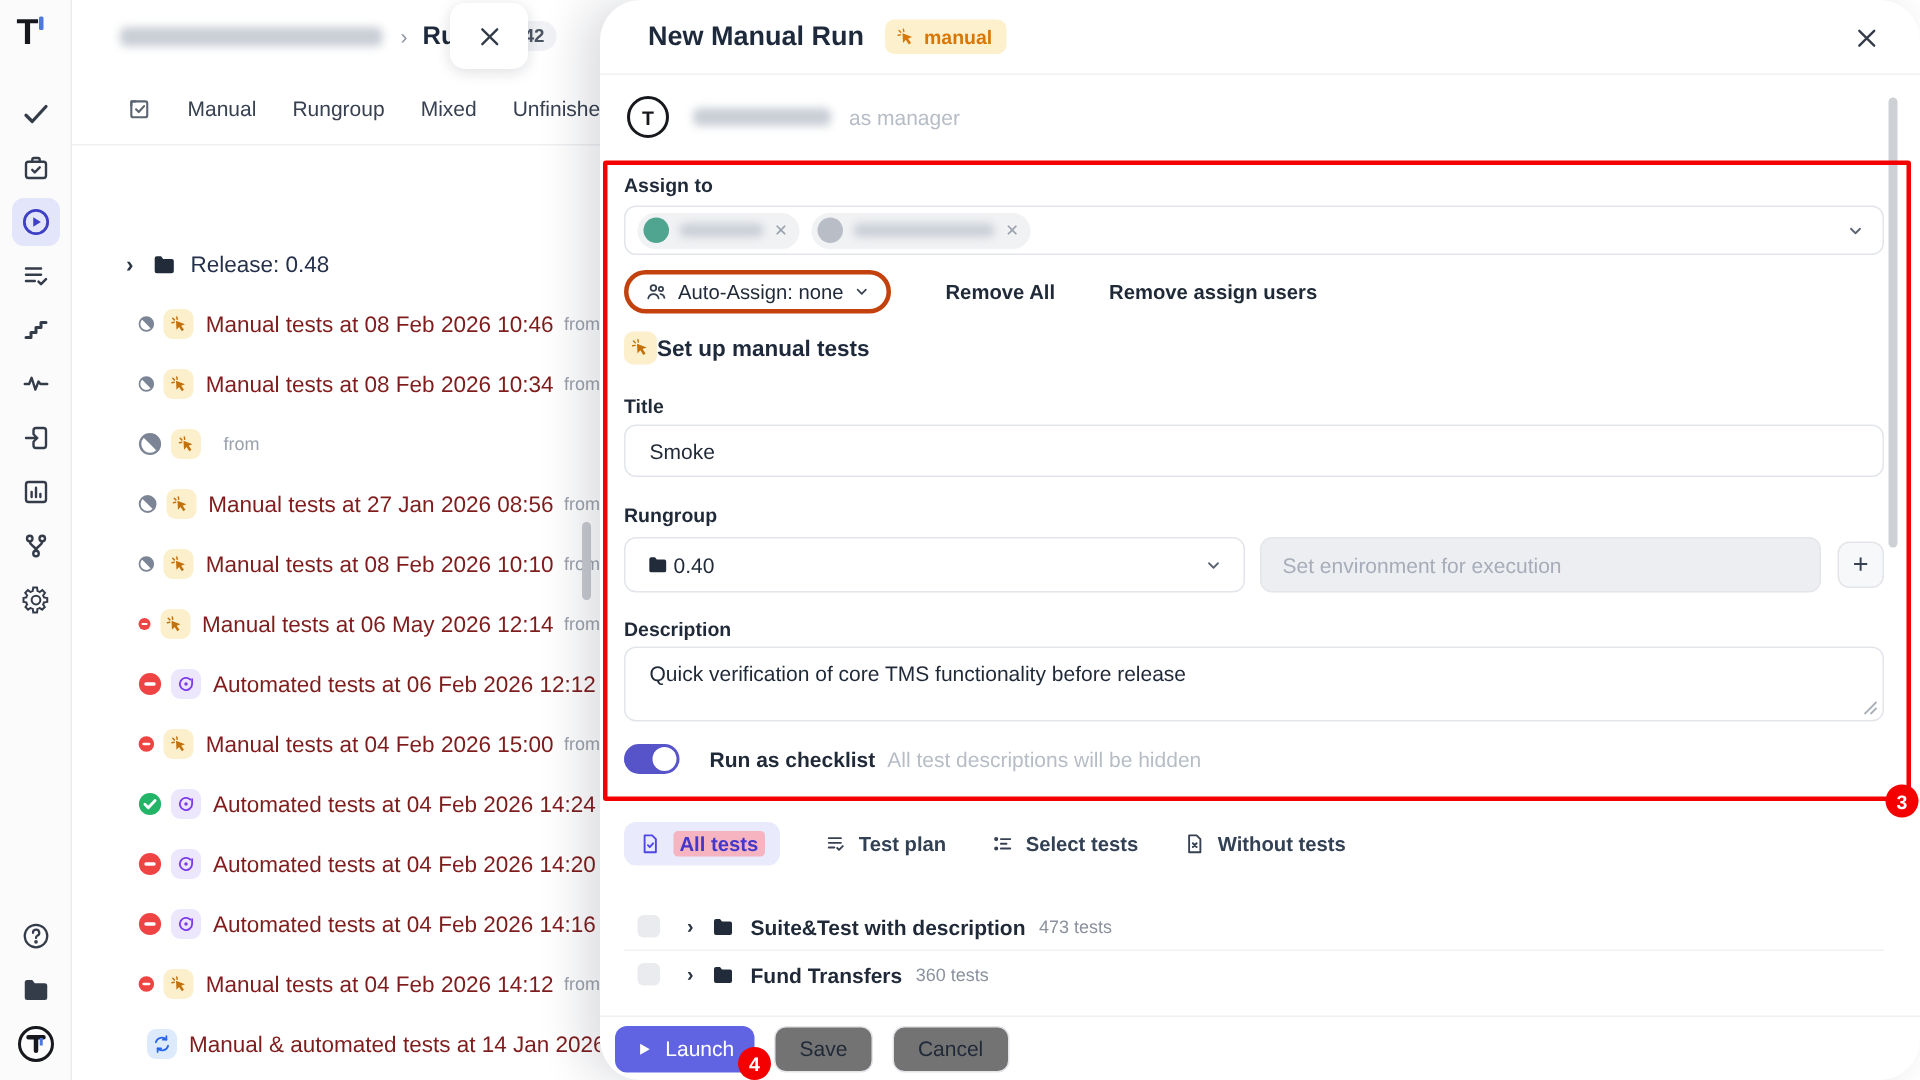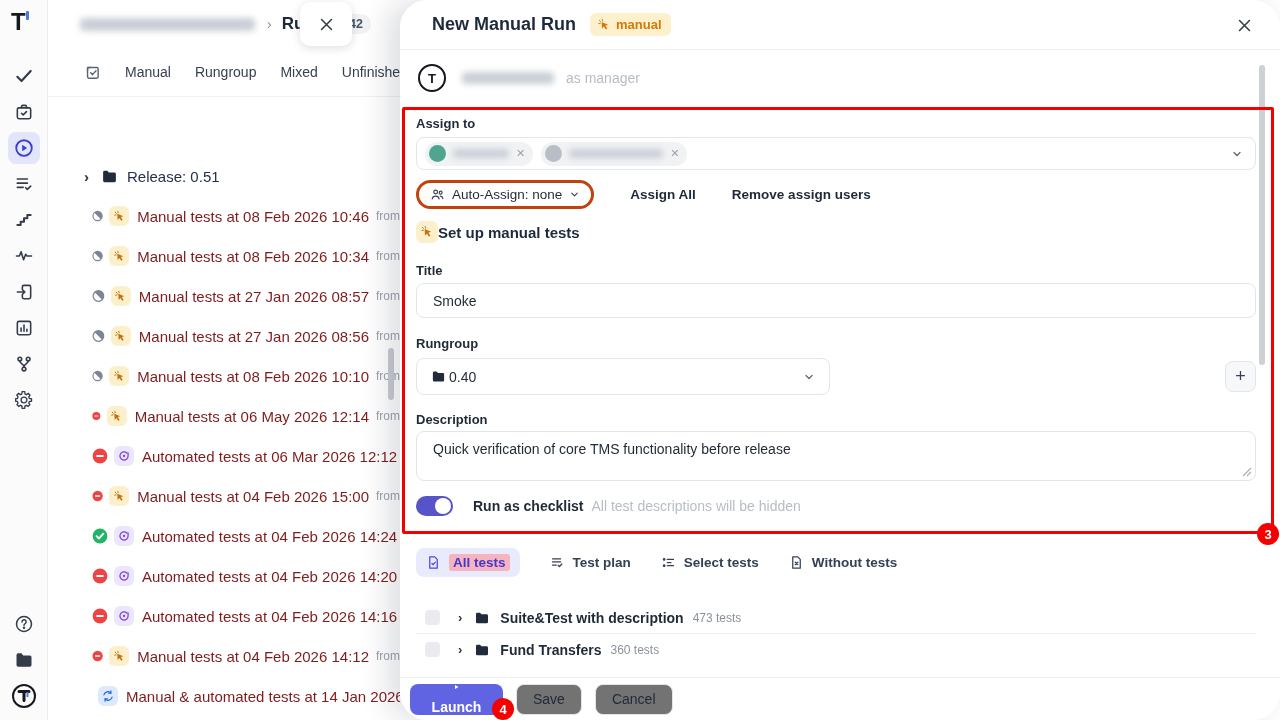--- a/index.html
+++ b/index.html
@@ -85,21 +85,21 @@
   .tree { position:absolute; left:16px; top:602px; width:840px; }
   .tree-row { height:31px; display:flex; align-items:center; }
   .tree-row .cb { width:15px; height:15px; border-radius:4px; background:#e9ebee; margin-left:9px; }
   .tree-row .tchev { font-size:13px; font-weight:700; color:#2a3342; margin-left:18px; }
   .tree-row .tlabel { font-size:14px; font-weight:700; color:#1f2937; margin-left:10px; }
   .tree-row .tcount { font-size:12px; color:#8b929d; margin-left:9px; }
   .tree-sep { height:1px; background:#f0f1f3; margin:0; }
 
   .m-footer { position:absolute; left:0; top:677px; width:880px; height:43px; border-top:1px solid #eef0f2; display:flex; align-items:center; gap:13px; padding-left:10px; }
   .btn { height:31px; border-radius:8px; display:flex; align-items:center; justify-content:center; font-size:14px; }
-  .btn-launch { width:93px; background:#6064e3; color:#fff; font-weight:700; gap:9px; position:relative;flex-direction:column; }
+  .btn-launch { width:93px; background:#6064e3; color:#fff; font-weight:400; gap:9px; position:relative; }
   .btn-grey { background:#737373; border:1px solid #e3e5e9; color:#1f2937; padding:0 16px; }
   .m-scroll { position:absolute; left:859px; top:65px; width:6px; height:300px; background:#cdd0d5; border-radius:3px; }
 
   
   .anno-rect { position:absolute; left:402px; top:107px; width:872px; height:427px; border:3px solid #f40000; border-radius:2px; z-index:40; pointer-events:none; }
   .anno-num { position:absolute; width:22px; height:22px; border-radius:50%; background:#f40000; color:#fff; font-size:13px; font-weight:800; display:flex; align-items:center; justify-content:center; z-index:41; }
   .anno-3 { left:1257px; top:523px; }
   .anno-4 { left:492px; top:698px; }
 </style>
 </head>
@@ -208,21 +208,21 @@
       <span class="tab">Rungroup</span>
       <span class="tab">Mixed</span>
       <span class="tab">Unfinished</span>
     </div>
     <div class="runlist">
       <div class="folder-row">
         <span class="chev">›</span>
         <svg width="17" height="17" viewBox="0 0 24 24" fill="#222b3a">
             <path d="M3 6a2 2 0 0 1 2-2h4l2 2.5h8a2 2 0 0 1 2 2V18a2 2 0 0 1-2 2H5a2 2 0 0 1-2-2z"></path>
           </svg>
-        <span class="flabel">Release: 0.51</span>
+        <span class="flabel">Release: 0.48</span>
       </div>
       <div id="run-rows">
           <div class="run-row">
             <svg width="16" height="16" viewBox="0 0 16 16">
               <circle cx="8" cy="8" r="6.6" fill="none" stroke="#7c8595" stroke-width="1.6"></circle>
               <path d="M8 1.4a6.6 6.6 0 0 1 0 13.2z" fill="#7c8595" transform="rotate(-45 8 8)"></path>
             </svg>
             <span class="ticon" style="background:#fcefcc">
               <svg width="13" height="13" viewBox="0 0 24 24">
                 <path d="M8 7l11 4.5-4.6 1.6 3.4 5.2-2.6 1.6-3.4-5.2-3.2 3.6z" fill="#c2710c"></path>
@@ -250,21 +250,20 @@
             <svg width="16" height="16" viewBox="0 0 16 16">
               <circle cx="8" cy="8" r="6.6" fill="none" stroke="#7c8595" stroke-width="1.6"></circle>
               <path d="M8 1.4a6.6 6.6 0 0 1 0 13.2z" fill="#7c8595" transform="rotate(-45 8 8)"></path>
             </svg>
             <span class="ticon" style="background:#fcefcc">
               <svg width="13" height="13" viewBox="0 0 24 24">
                 <path d="M8 7l11 4.5-4.6 1.6 3.4 5.2-2.6 1.6-3.4-5.2-3.2 3.6z" fill="#c2710c"></path>
                 <path d="M4 4l2 2M9 2.5l.5 2.8M3 9.5l2.8-.5" stroke="#c2710c" stroke-width="1.8" stroke-linecap="round"></path>
               </svg>
             </span>
-            <span class="lbl">Manual tests at 27 Jan 2026 08:57</span>
             <span class="sfx">from</span>
           </div>
           <div class="run-row">
             <svg width="16" height="16" viewBox="0 0 16 16">
               <circle cx="8" cy="8" r="6.6" fill="none" stroke="#7c8595" stroke-width="1.6"></circle>
               <path d="M8 1.4a6.6 6.6 0 0 1 0 13.2z" fill="#7c8595" transform="rotate(-45 8 8)"></path>
             </svg>
             <span class="ticon" style="background:#fcefcc">
               <svg width="13" height="13" viewBox="0 0 24 24">
                 <path d="M8 7l11 4.5-4.6 1.6 3.4 5.2-2.6 1.6-3.4-5.2-3.2 3.6z" fill="#c2710c"></path>
@@ -306,21 +305,21 @@
             <svg width="16" height="16" viewBox="0 0 16 16">
               <circle cx="8" cy="8" r="7.4" fill="#ef4444"></circle>
               <rect x="4.2" y="6.9" width="7.6" height="2.2" rx="1.1" fill="#fff"></rect>
             </svg>
             <span class="ticon" style="background:#ece7fc">
               <svg width="14" height="14" viewBox="0 0 24 24" fill="none" stroke="#7c3aed" stroke-width="2.1" stroke-linecap="round">
                 <path d="M19 12a7 7 0 1 1-2.2-5.1M19 12V6.5"></path>
                 <circle cx="12" cy="12" r="2" fill="#7c3aed" stroke="none"></circle>
               </svg>
             </span>
-            <span class="lbl">Automated tests at 06 Mar 2026 12:12</span>
+            <span class="lbl">Automated tests at 06 Feb 2026 12:12</span>
           </div>
           <div class="run-row">
             <svg width="16" height="16" viewBox="0 0 16 16">
               <circle cx="8" cy="8" r="7.4" fill="#ef4444"></circle>
               <rect x="4.2" y="6.9" width="7.6" height="2.2" rx="1.1" fill="#fff"></rect>
             </svg>
             <span class="ticon" style="background:#fcefcc">
               <svg width="13" height="13" viewBox="0 0 24 24">
                 <path d="M8 7l11 4.5-4.6 1.6 3.4 5.2-2.6 1.6-3.4-5.2-3.2 3.6z" fill="#c2710c"></path>
                 <path d="M4 4l2 2M9 2.5l.5 2.8M3 9.5l2.8-.5" stroke="#c2710c" stroke-width="1.8" stroke-linecap="round"></path>
@@ -454,21 +453,21 @@
             <circle cx="9" cy="8" r="3"></circle>
             <path d="M3.5 19c.6-3 2.8-4.5 5.5-4.5s4.9 1.5 5.5 4.5"></path>
             <circle cx="17" cy="9" r="2.3"></circle>
             <path d="M16.5 14.6c2.3.2 3.7 1.6 4.2 3.9"></path>
           </svg>
         <span>Auto-Assign: none</span>
         <svg width="11" height="11" viewBox="0 0 24 24" fill="none" stroke="#374151" stroke-width="2.4" stroke-linecap="round" stroke-linejoin="round">
             <path d="M6 9l6 6 6-6"></path>
           </svg>
       </span>
-      <span class="link-action">Assign All</span>
+      <span class="link-action">Remove All</span>
       <span class="link-action">Remove assign users</span>
     </div>
 
     <div class="setup-head">
       <span class="ticon" style="background:#fcefcc">
         <svg width="14" height="14" viewBox="0 0 24 24">
             <path d="M8 7l11 4.5-4.6 1.6 3.4 5.2-2.6 1.6-3.4-5.2-3.2 3.6z" fill="#c2710c"></path>
             <path d="M4 4l2 2M9 2.5l.5 2.8M3 9.5l2.8-.5" stroke="#c2710c" stroke-width="1.6" stroke-linecap="round"></path>
           </svg>
       </span>
@@ -483,20 +482,23 @@
     <span class="f-label" style="left:16px; top:336px">Rungroup</span>
     <div class="inputbox rg-select">
       <svg width="15" height="15" viewBox="0 0 24 24" fill="#222b3a">
           <path d="M3 6a2 2 0 0 1 2-2h4l2 2.5h8a2 2 0 0 1 2 2V18a2 2 0 0 1-2 2H5a2 2 0 0 1-2-2z"></path>
         </svg>
       <span>0.40</span>
       <svg class="chev-down" viewBox="0 0 24 24" fill="none" stroke="#5b6472" stroke-width="2.4" stroke-linecap="round" stroke-linejoin="round">
           <path d="M6 9l6 6 6-6"></path>
         </svg>
     </div>
+    <div class="inputbox env-input">
+        <span>Set environment for execution</span>
+      </div>
     <div class="plus-btn">
         <span>+</span>
       </div>
 
     <span class="f-label" style="left:16px; top:412px">Description</span>
     <div class="inputbox desc-box">
       <span>Quick verification of core TMS functionality before release</span>
       <svg class="resize-h" width="10" height="10" viewBox="0 0 10 10">
           <path d="M9 1L1 9M9 5L5 9" stroke="#aab0b8" stroke-width="1.2"></path>
         </svg>

